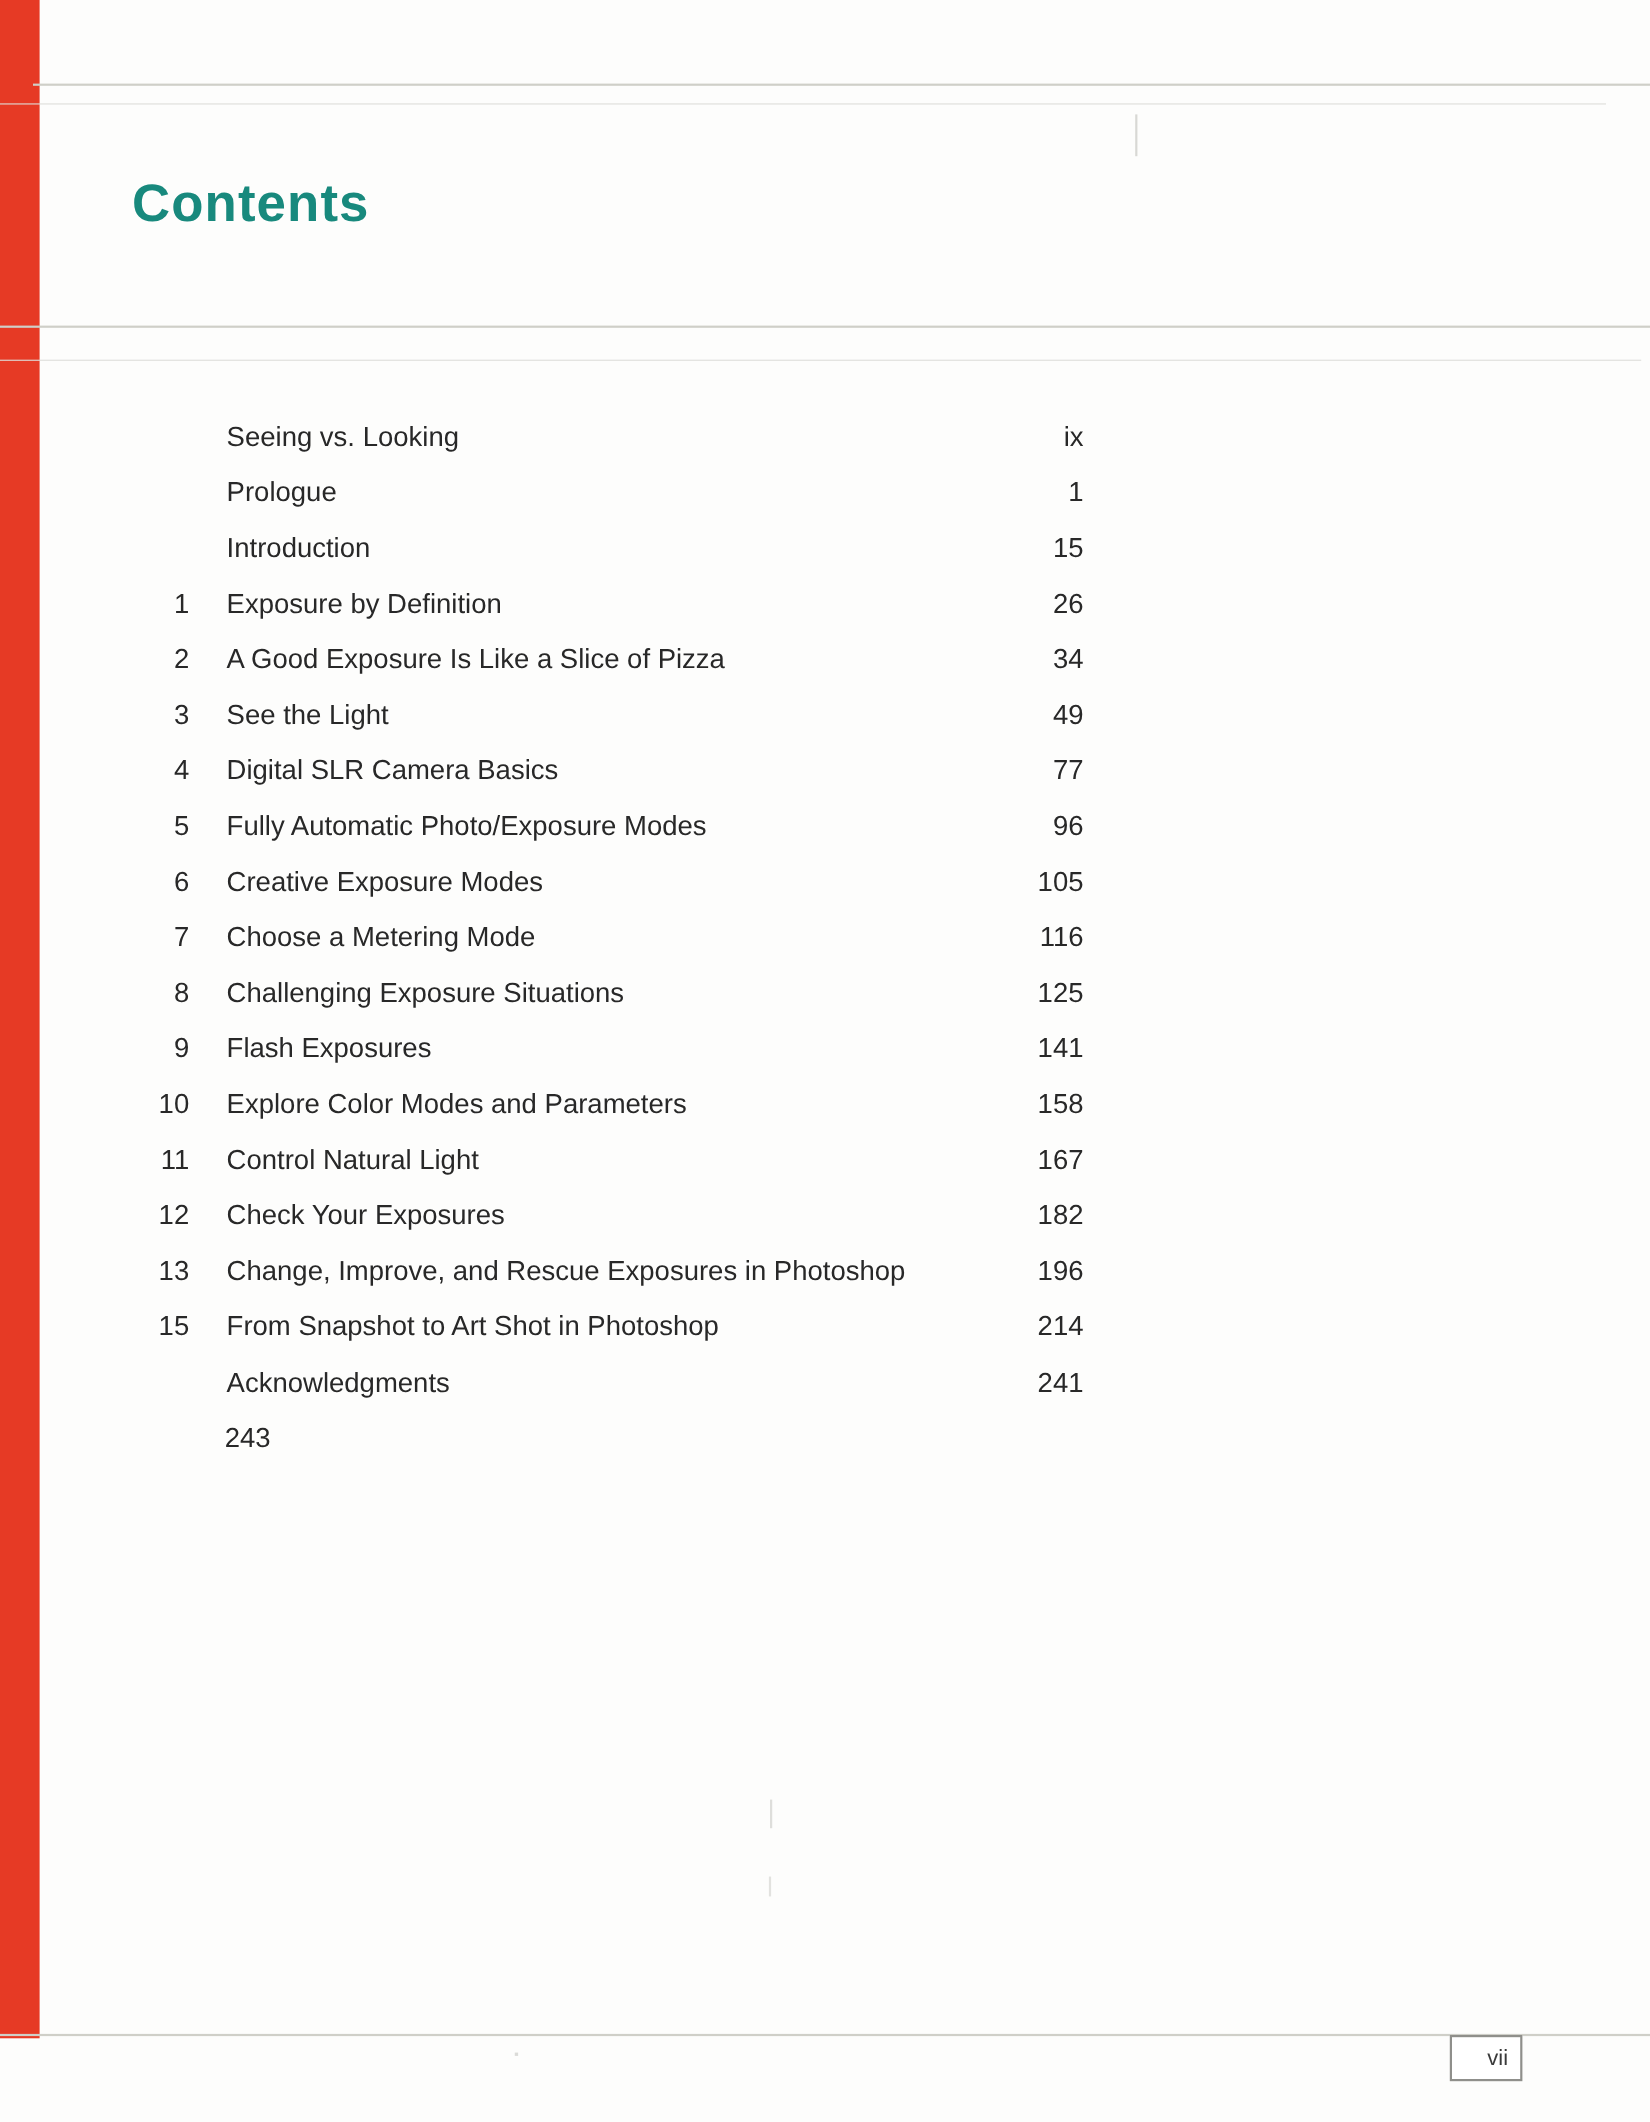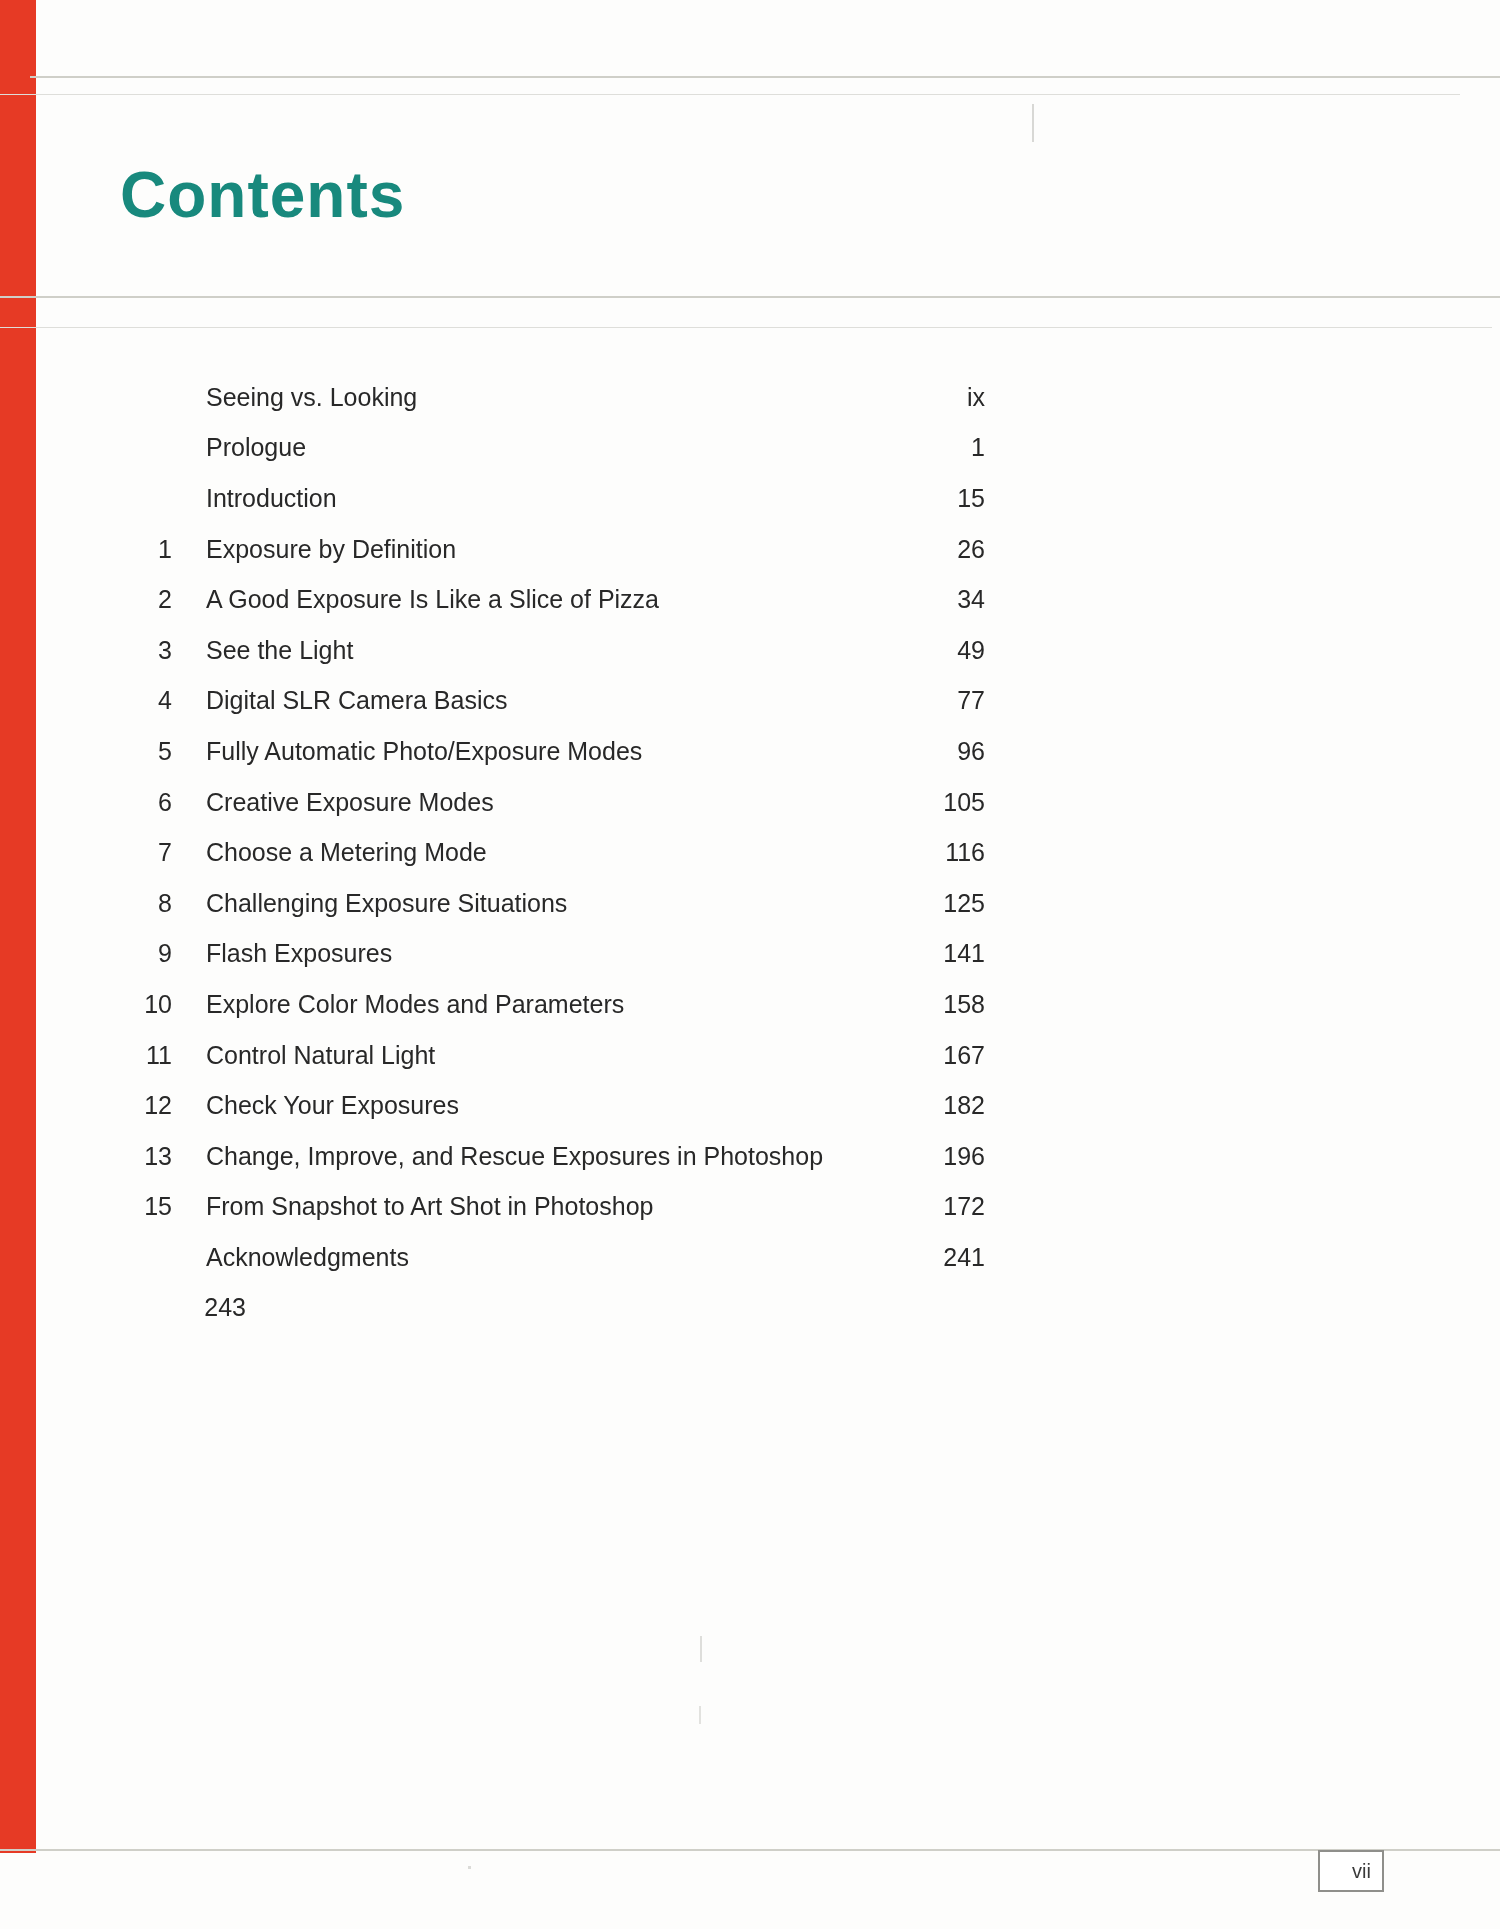--- a/index.html
+++ b/index.html
@@ -29,21 +29,21 @@
   .rule {
     position: absolute;
     height: 2px;
     background: #cfcfc8;
   }
   .rule.faint { background: #dededa; height: 1px; }
   .page-title {
     position: absolute;
     left: 120px;
     top: 158px;
-    font-size: 64px;
+    font-size: 48px;
     font-weight: 700;
     letter-spacing: 1px;
   }
   .toc {
     position: absolute;
     left: 128px;
     top: 372px;
     width: 857px;
   }
   .row {
@@ -180,21 +180,21 @@
         <span class="pagecell">182</span>
       </div>
       <div class="row">
         <span class="num">13</span>
         <span class="titlecell">Change, Improve, and Rescue Exposures in Photoshop</span>
         <span class="pagecell">196</span>
       </div>
       <div class="row">
         <span class="num">15</span>
         <span class="titlecell">From Snapshot to Art Shot in Photoshop</span>
-        <span class="pagecell">172</span>
+        <span class="pagecell">214</span>
       </div>
       <div class="row">
         <span class="num"></span>
         <span class="titlecell">Acknowledgments</span>
         <span class="pagecell">241</span>
       </div>
       <div class="row">
         <span class="num"></span>
         <span class="pagecell">243</span>
       </div>

